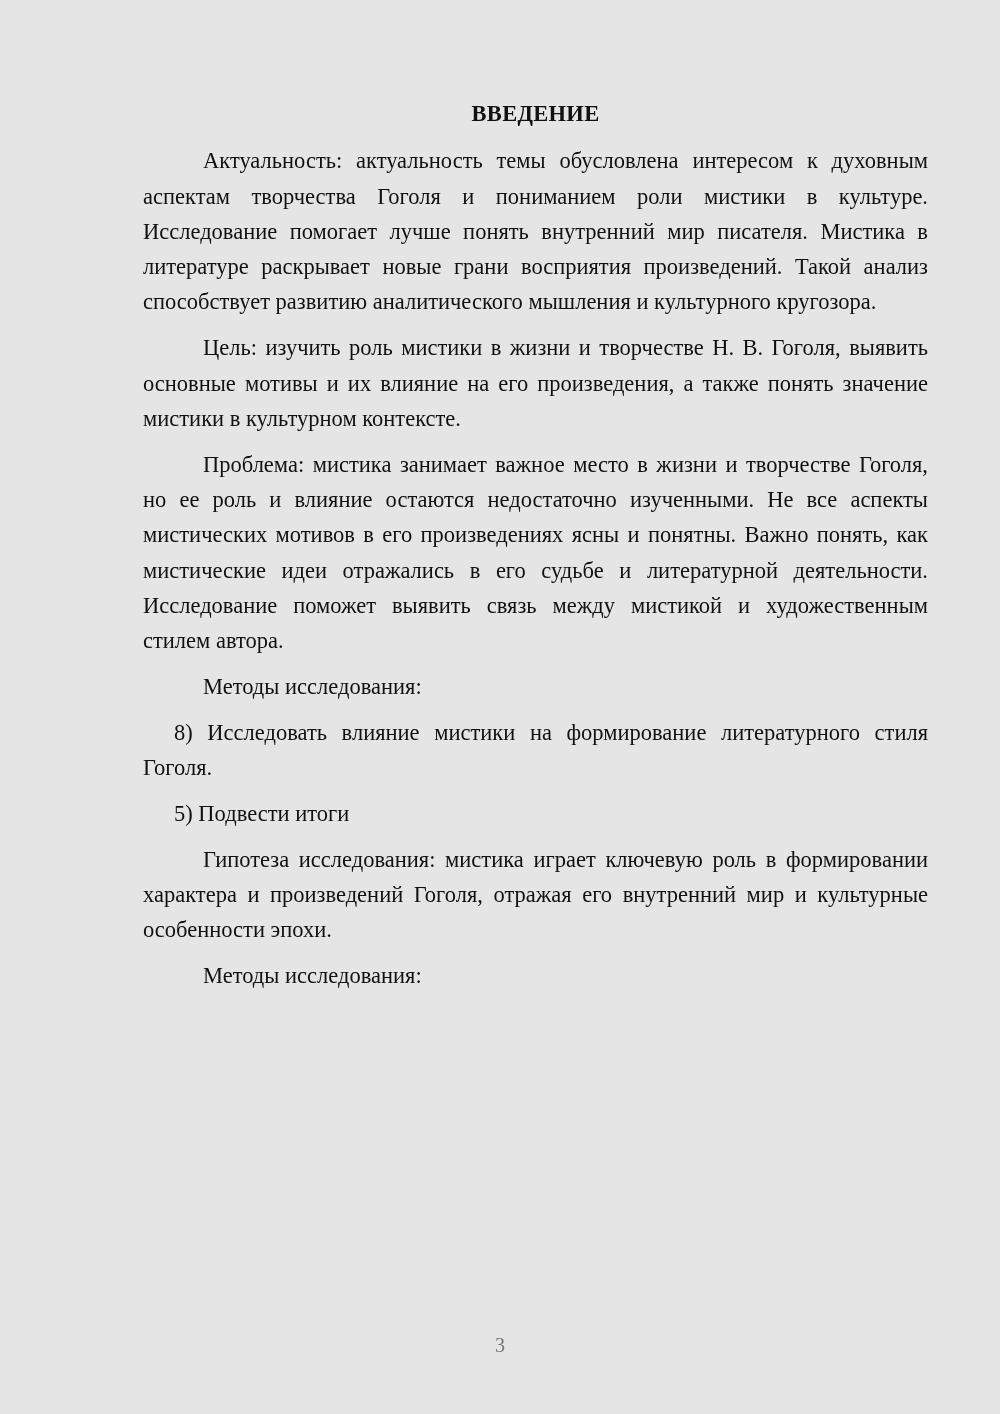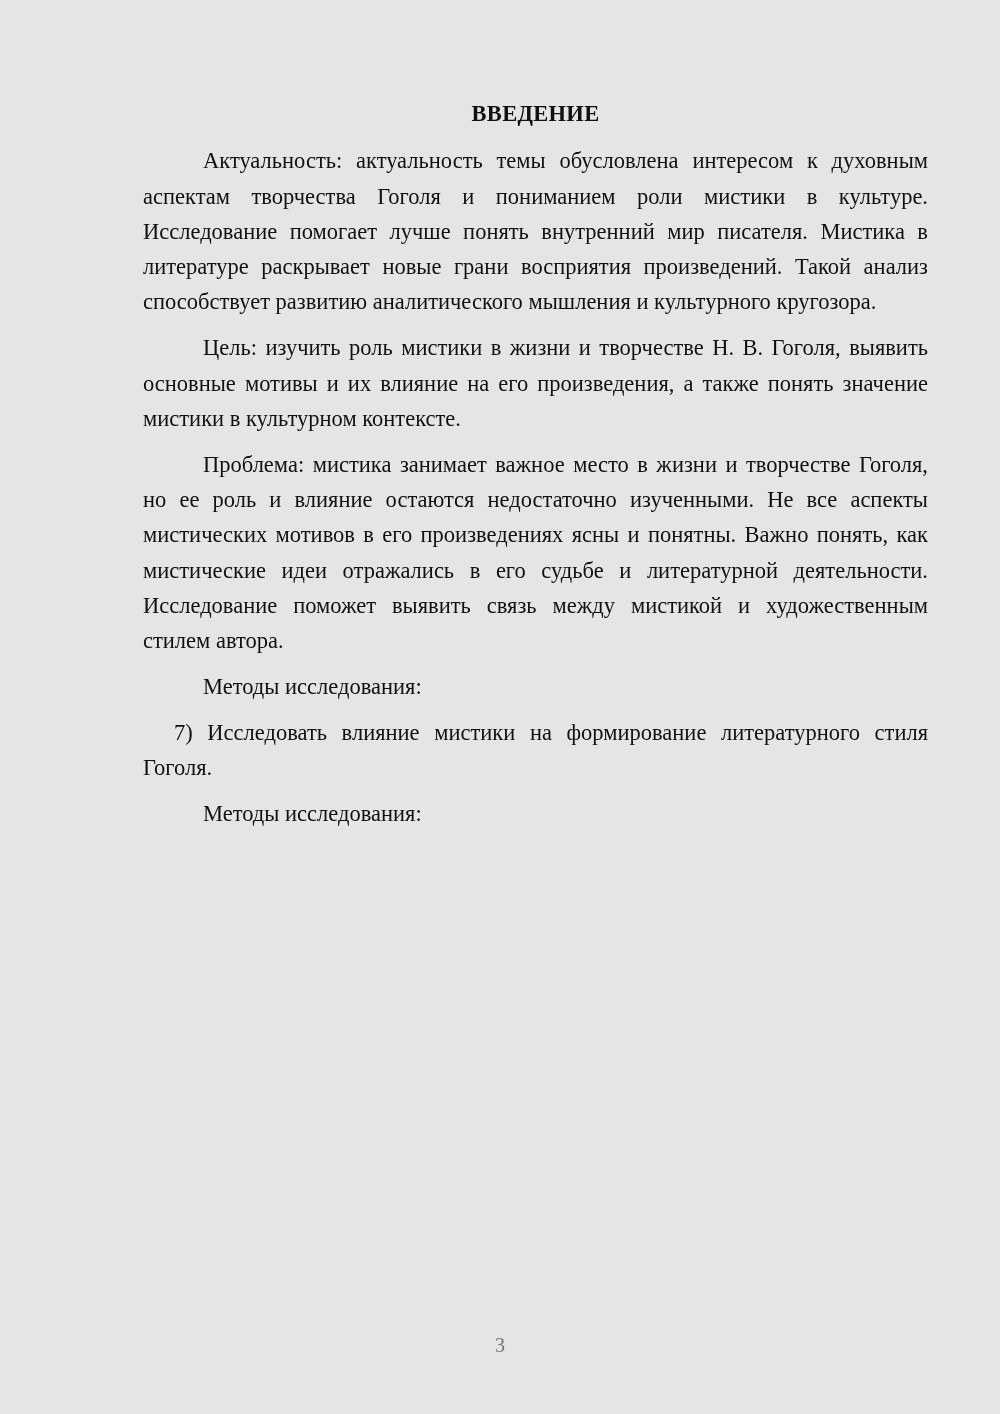--- a/index.html
+++ b/index.html
@@ -31,20 +31,22 @@
 <div class="page">
   <div class="content">
     <div class="title">ВВЕДЕНИЕ</div>
 
     <p class="indent">Актуальность: актуальность темы обусловлена интересом к духовным аспектам творчества Гоголя и пониманием роли мистики в культуре. Исследование помогает лучше понять внутренний мир писателя. Мистика в литературе раскрывает новые грани восприятия произведений. Такой анализ способствует развитию аналитического мышления и культурного кругозора.</p>
     <p class="indent">Цель: изучить роль мистики в жизни и творчестве Н. В. Гоголя, выявить основные мотивы и их влияние на его произведения, а также понять значение мистики в культурном контексте.</p>
     <p class="indent">Проблема: мистика занимает важное место в жизни и творчестве Гоголя, но ее роль и влияние остаются недостаточно изученными. Не все аспекты мистических мотивов в его произведениях ясны и понятны. Важно понять, как мистические идеи отражались в его судьбе и литературной деятельности. Исследование поможет выявить связь между мистикой и художественным стилем автора.</p>
     <p class="indent">Методы исследования:</p>
 
     <div>
-      <p class="task">7) Исследовать влияние мистики на формирование литературного стиля Гоголя.</p>
+      <p class="task">8) Исследовать влияние мистики на формирование литературного стиля Гоголя.</p>
+      <p class="task">5) Подвести итоги</p>
     </div>
 
+    <p class="indent">Гипотеза исследования: мистика играет ключевую роль в формировании характера и произведений Гоголя, отражая его внутренний мир и культурные особенности эпохи.</p>
     <p class="indent">Методы исследования:</p>
   </div>
 
   <div class="page-number">3</div>
 </div>
 
 </body></html>

